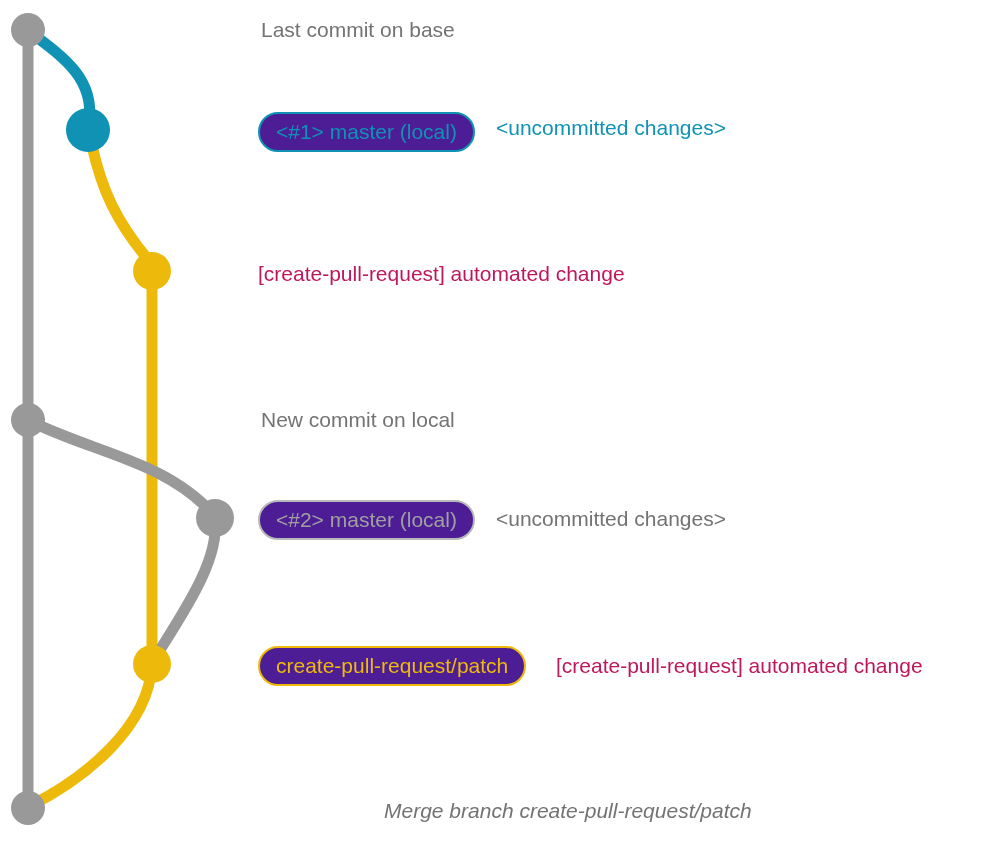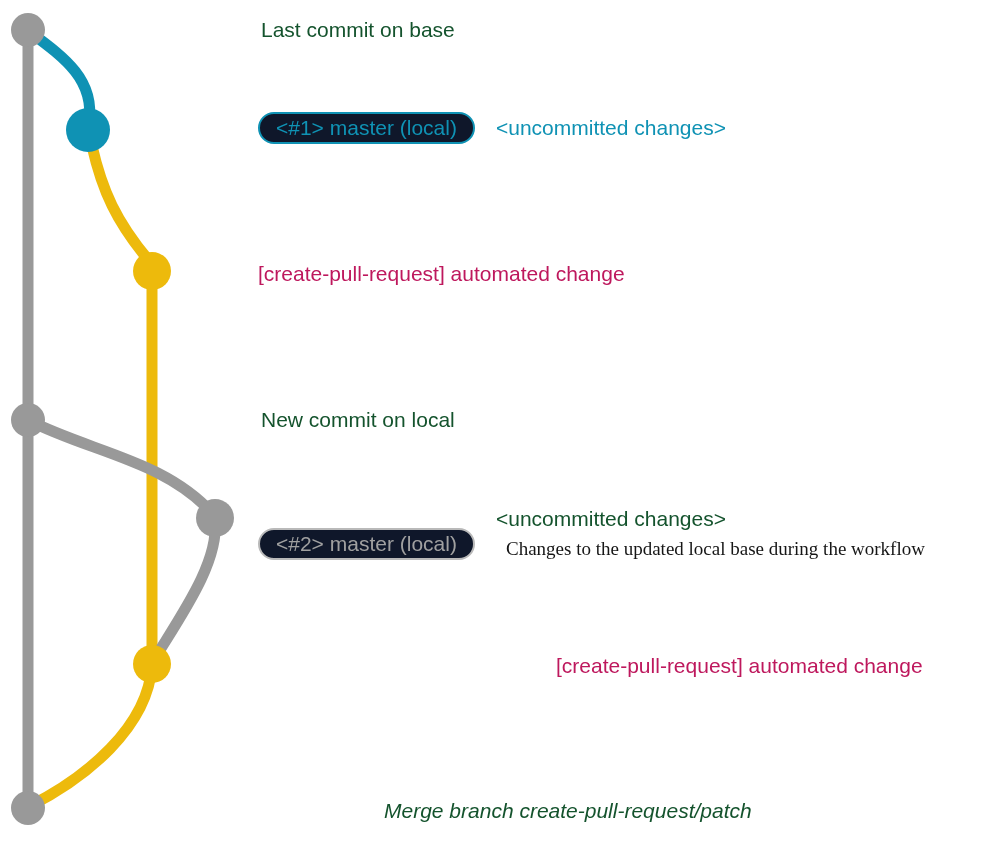--- a/index.html
+++ b/index.html
@@ -13,51 +13,51 @@
   }
   #graph-svg { position: absolute; left: 0; top: 0; z-index: 1; }
 
   .lbl {
     position: absolute;
     z-index: 2;
     font-size: 21px;
     line-height: 25px;
     white-space: nowrap;
   }
-  .lbl.gray   { color: #14532d; }
+  .lbl.gray   { color: #737373; }
   .lbl.teal   { color: #0f92b4; }
   .lbl.yellow { color: #be185d; }
 
   .desc {
     position: absolute;
     z-index: 2;
     font-family: "Liberation Serif", serif;
     font-size: 19px;
     line-height: 23px;
     color: #161616;
     white-space: nowrap;
   }
 
   .badge {
     position: absolute;
     z-index: 2;
     box-sizing: border-box;
-    height: 32px;
+    height: 40px;
     display: inline-flex;
     align-items: center;
     padding: 0 16px;
     border: 2px solid;
     border-radius: 20px;
-    background: #0f172a;
+    background: #4c1d95;
     font-size: 21px;
     white-space: nowrap;
   }
   .badge.teal   { color: #0f92b4; border-color: #0f92b4; }
   .badge.yellow { color: #eeb90b; border-color: #eeb90b; }
-  .badge.gray   { color: #a0a0a0; border-color: #b9b9b9; margin-top: 28px; }
+  .badge.gray   { color: #a0a0a0; border-color: #b9b9b9; }
 </style>
 </head>
 <body>
 
 <div id="canvas">
 
   <svg id="graph-svg" width="988" height="843" viewBox="0 0 988 843">
 
     <path d="M 28 30 L 28 808" stroke="#999999" stroke-width="11" fill="none"></path>
 
@@ -86,19 +86,19 @@
 
   <div class="badge teal" style="left:258px; top:112px;">&lt;#1&gt; master (local)</div>
   <div class="lbl teal" style="left:496px; top:115px;">&lt;uncommitted changes&gt;</div>
 
   <div class="lbl yellow" style="left:258px; top:261px;">[create-pull-request] automated change</div>
 
   <div class="lbl gray" style="left:261px; top:407px;">New commit on local</div>
 
   <div class="badge gray" style="left:258px; top:500px;">&lt;#2&gt; master (local)</div>
   <div class="lbl gray" style="left:496px; top:506px;">&lt;uncommitted changes&gt;</div>
-  <div class="desc" style="left:506px; top:537px;">Changes to the updated local base during the workflow</div>
 
+  <div class="badge yellow" style="left:258px; top:646px;">create-pull-request/patch</div>
   <div class="lbl yellow" style="left:556px; top:653px;">[create-pull-request] automated change</div>
 
   <div class="lbl gray" style="left:384px; top:798px;font-style:italic;">Merge branch create-pull-request/patch</div>
 
 </div>
 
 </body></html>

